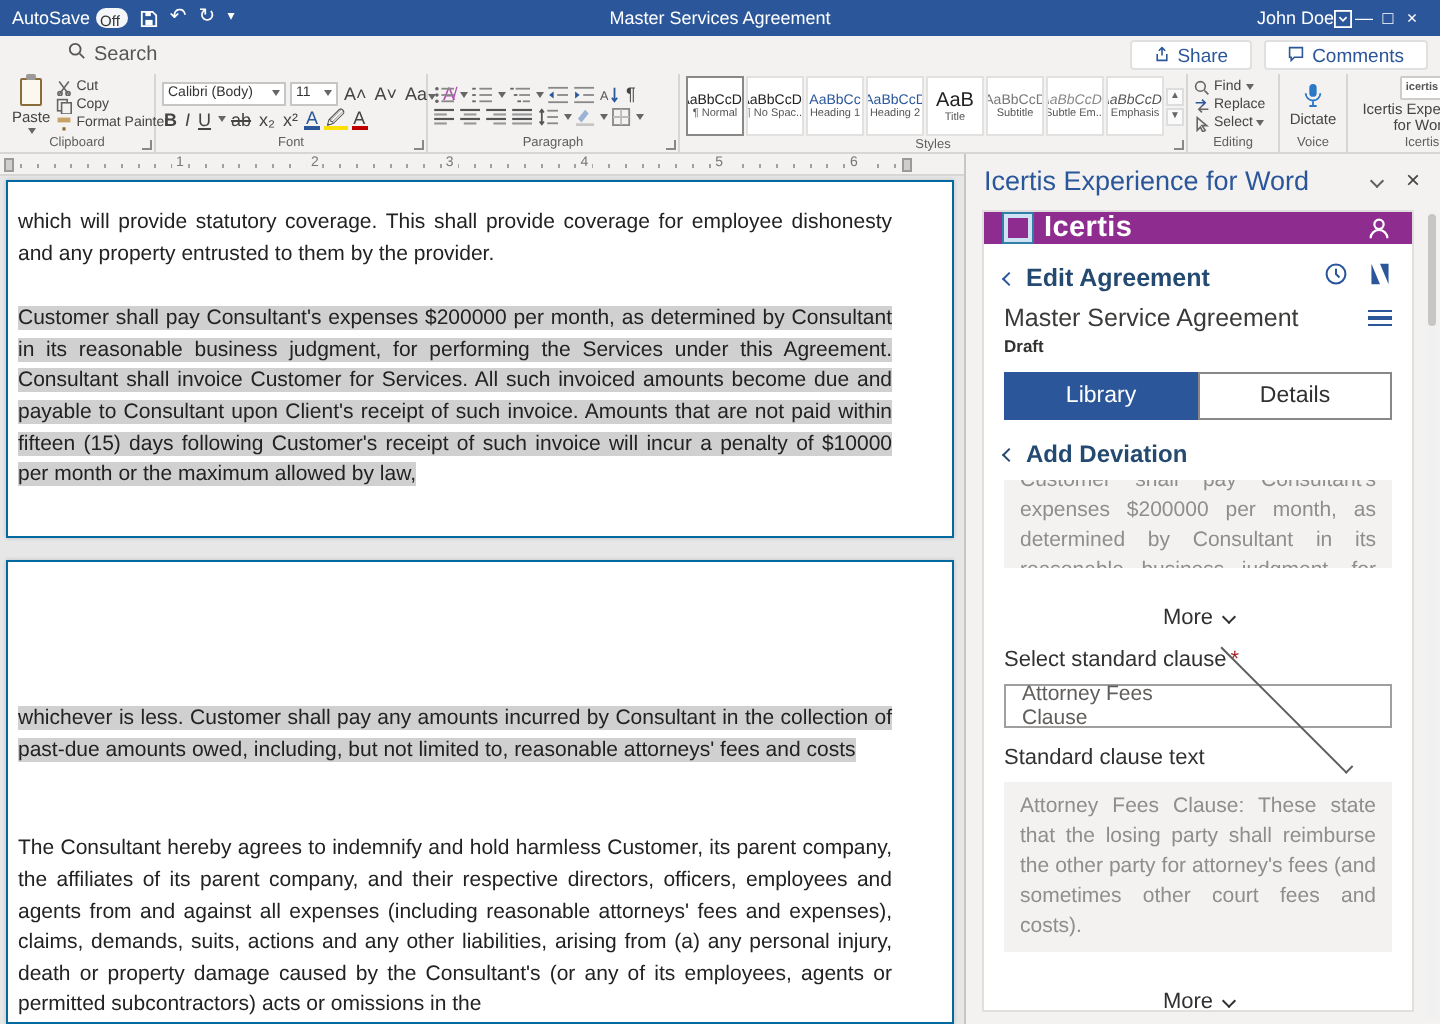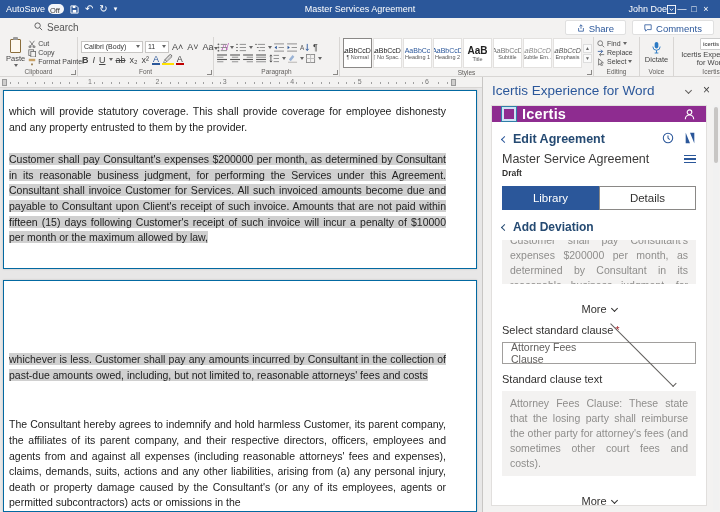--- a/index.html
+++ b/index.html
@@ -45,21 +45,21 @@
   .caret{display:inline-block;width:0;height:0;border-left:2.5px solid transparent;border-right:2.5px solid transparent;border-top:3px solid #666;}
   .clipboard-ic{width:11px;height:14px;border:1.5px solid #8a6d3b;border-radius:1px;position:relative;background:#fdf8ee;}
   .clipboard-ic::after{content:"";position:absolute;left:2px;top:-3px;width:5px;height:3px;background:#9a9a9a;border-radius:1px;}
   .micon{display:block;}
   .styles-gallery{display:flex;align-items:center;gap:1px;height:100%;}
   .style-card{width:29px;height:30px;background:#fff;border:1px solid #e3e1df;display:flex;flex-direction:column;align-items:center;justify-content:center;overflow:hidden;}
   .style-card.selected{border:1px solid #8a8886;}
   .sprev{font-size:7px;color:#222;white-space:nowrap;}
   .sname{font-size:5.5px;color:#555;white-space:nowrap;}
   .style-card.h1 .sprev,.style-card.h2 .sprev{color:#2b579a;}
-  .style-card.title .sprev{font-size:10px;font-weight:bold;}
+  .style-card.title .sprev{font-size:10px;}
   .style-card.subtitle .sprev{color:#777;}
   .style-card.subtle .sprev{color:#888;font-style:italic;}
   .style-card.emphasis .sprev{font-style:italic;color:#555;}
   .gal-scroll{display:flex;flex-direction:column;gap:1px;margin-left:1px;}
   .gal-scroll span{font-size:5px;color:#666;border:1px solid #ddd;background:#fafafa;width:9px;height:9px;display:flex;align-items:center;justify-content:center;}
   .icertis-mini{font-size:5.5px;font-weight:bold;color:#555;border:1px solid #ccc;background:#fff;padding:2px 2px;border-radius:1px;}
 
   
   .workspace{display:flex;height:435px;}
   .doc-col{width:482px;display:flex;flex-direction:column;background:#e8e7e7;}

